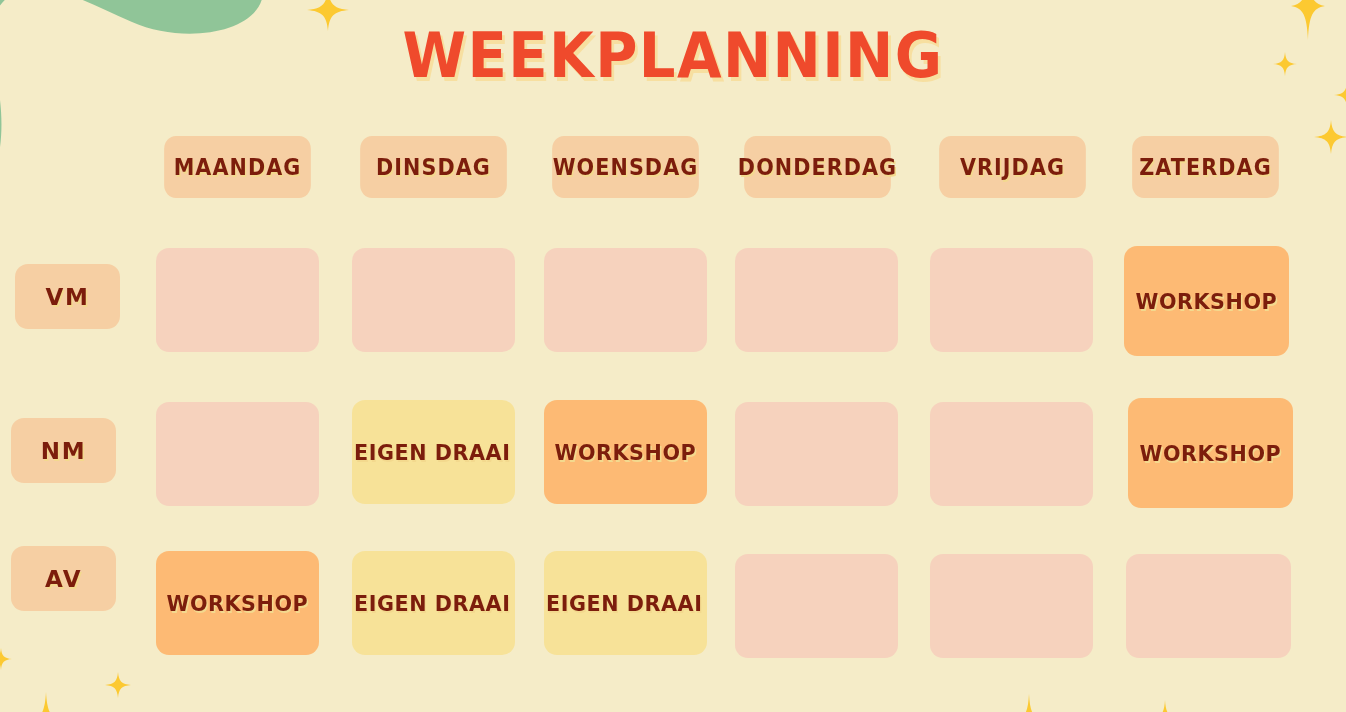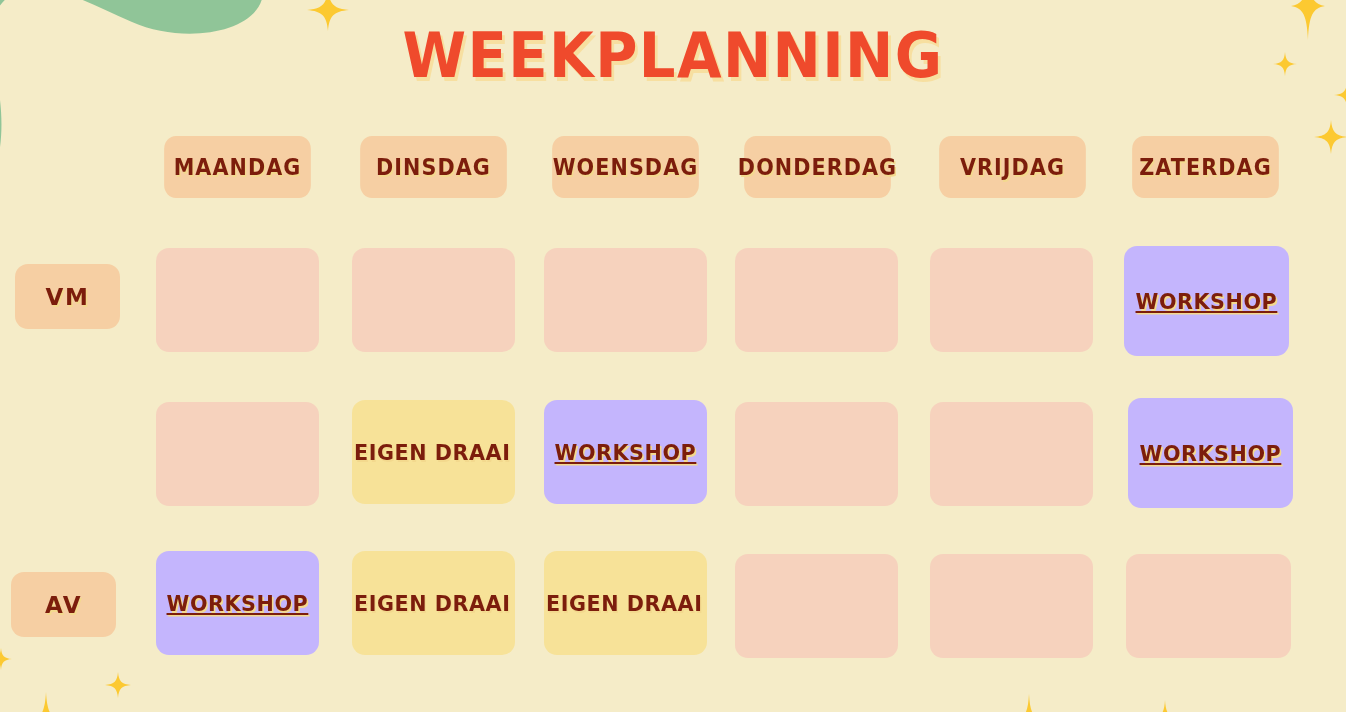--- a/index.html
+++ b/index.html
@@ -92,21 +92,21 @@
   .daychip .txt { transform: scaleX(1); }
 
   .rowchip {
     background: #f6cfa3;
     font-size: 23px;
     letter-spacing: 1.6px;
   }
 
   .slot { font-size: 22px; letter-spacing: 0.6px; }
   .slot-empty    { background: #f6d2bd; }
-  .slot-workshop { background: #c4b5fd; text-decoration: underline; }
+  .slot-workshop { background: #fdba74; }
   .slot-eigen    { background: #f7e298; justify-content: flex-end; }
   .slot .txt { transform: scaleX(0.94); display: inline-block; white-space: nowrap; }
 </style>
 </head>
 <body>
 
 <div id="stage">
 
   <svg id="blob" class="deco" viewBox="0 0 400 300" xmlns="http://www.w3.org/2000/svg" aria-hidden="true">
     <path d="M -40 -60 C 60 -110, 200 -70, 270 -10 C 330 40, 390 60, 380 95
@@ -163,21 +163,24 @@
       </div>
       <div class="cell daychip" style="left: 931px; top: 136px; width: 163px; height: 62px;">
         <span class="txt">VRIJDAG</span>
       </div>
       <div class="cell daychip" style="left: 1124px; top: 136px; width: 163px; height: 62px;">
         <span class="txt">ZATERDAG</span>
       </div>
       <div class="cell rowchip" style="left: 15px; top: 264px; width: 105px; height: 65px;">
         <span class="txt">VM</span>
       </div>
-      <div class="cell rowchip" style="left: 11px; top: 572px; width: 105px; height: 65px;">
+      <div class="cell rowchip" style="left: 11px; top: 418px; width: 105px; height: 65px;">
+        <span class="txt">NM</span>
+      </div>
+      <div class="cell rowchip" style="left: 11px; top: 546px; width: 105px; height: 65px;">
         <span class="txt">AV</span>
       </div>
       <div class="cell slot slot-empty" style="left: 156px; top: 248px; width: 163px; height: 104px;">
         <span class="txt"></span>
       </div>
       <div class="cell slot slot-empty" style="left: 352px; top: 248px; width: 163px; height: 104px;">
         <span class="txt"></span>
       </div>
       <div class="cell slot slot-empty" style="left: 544px; top: 248px; width: 163px; height: 104px;">
         <span class="txt"></span>

